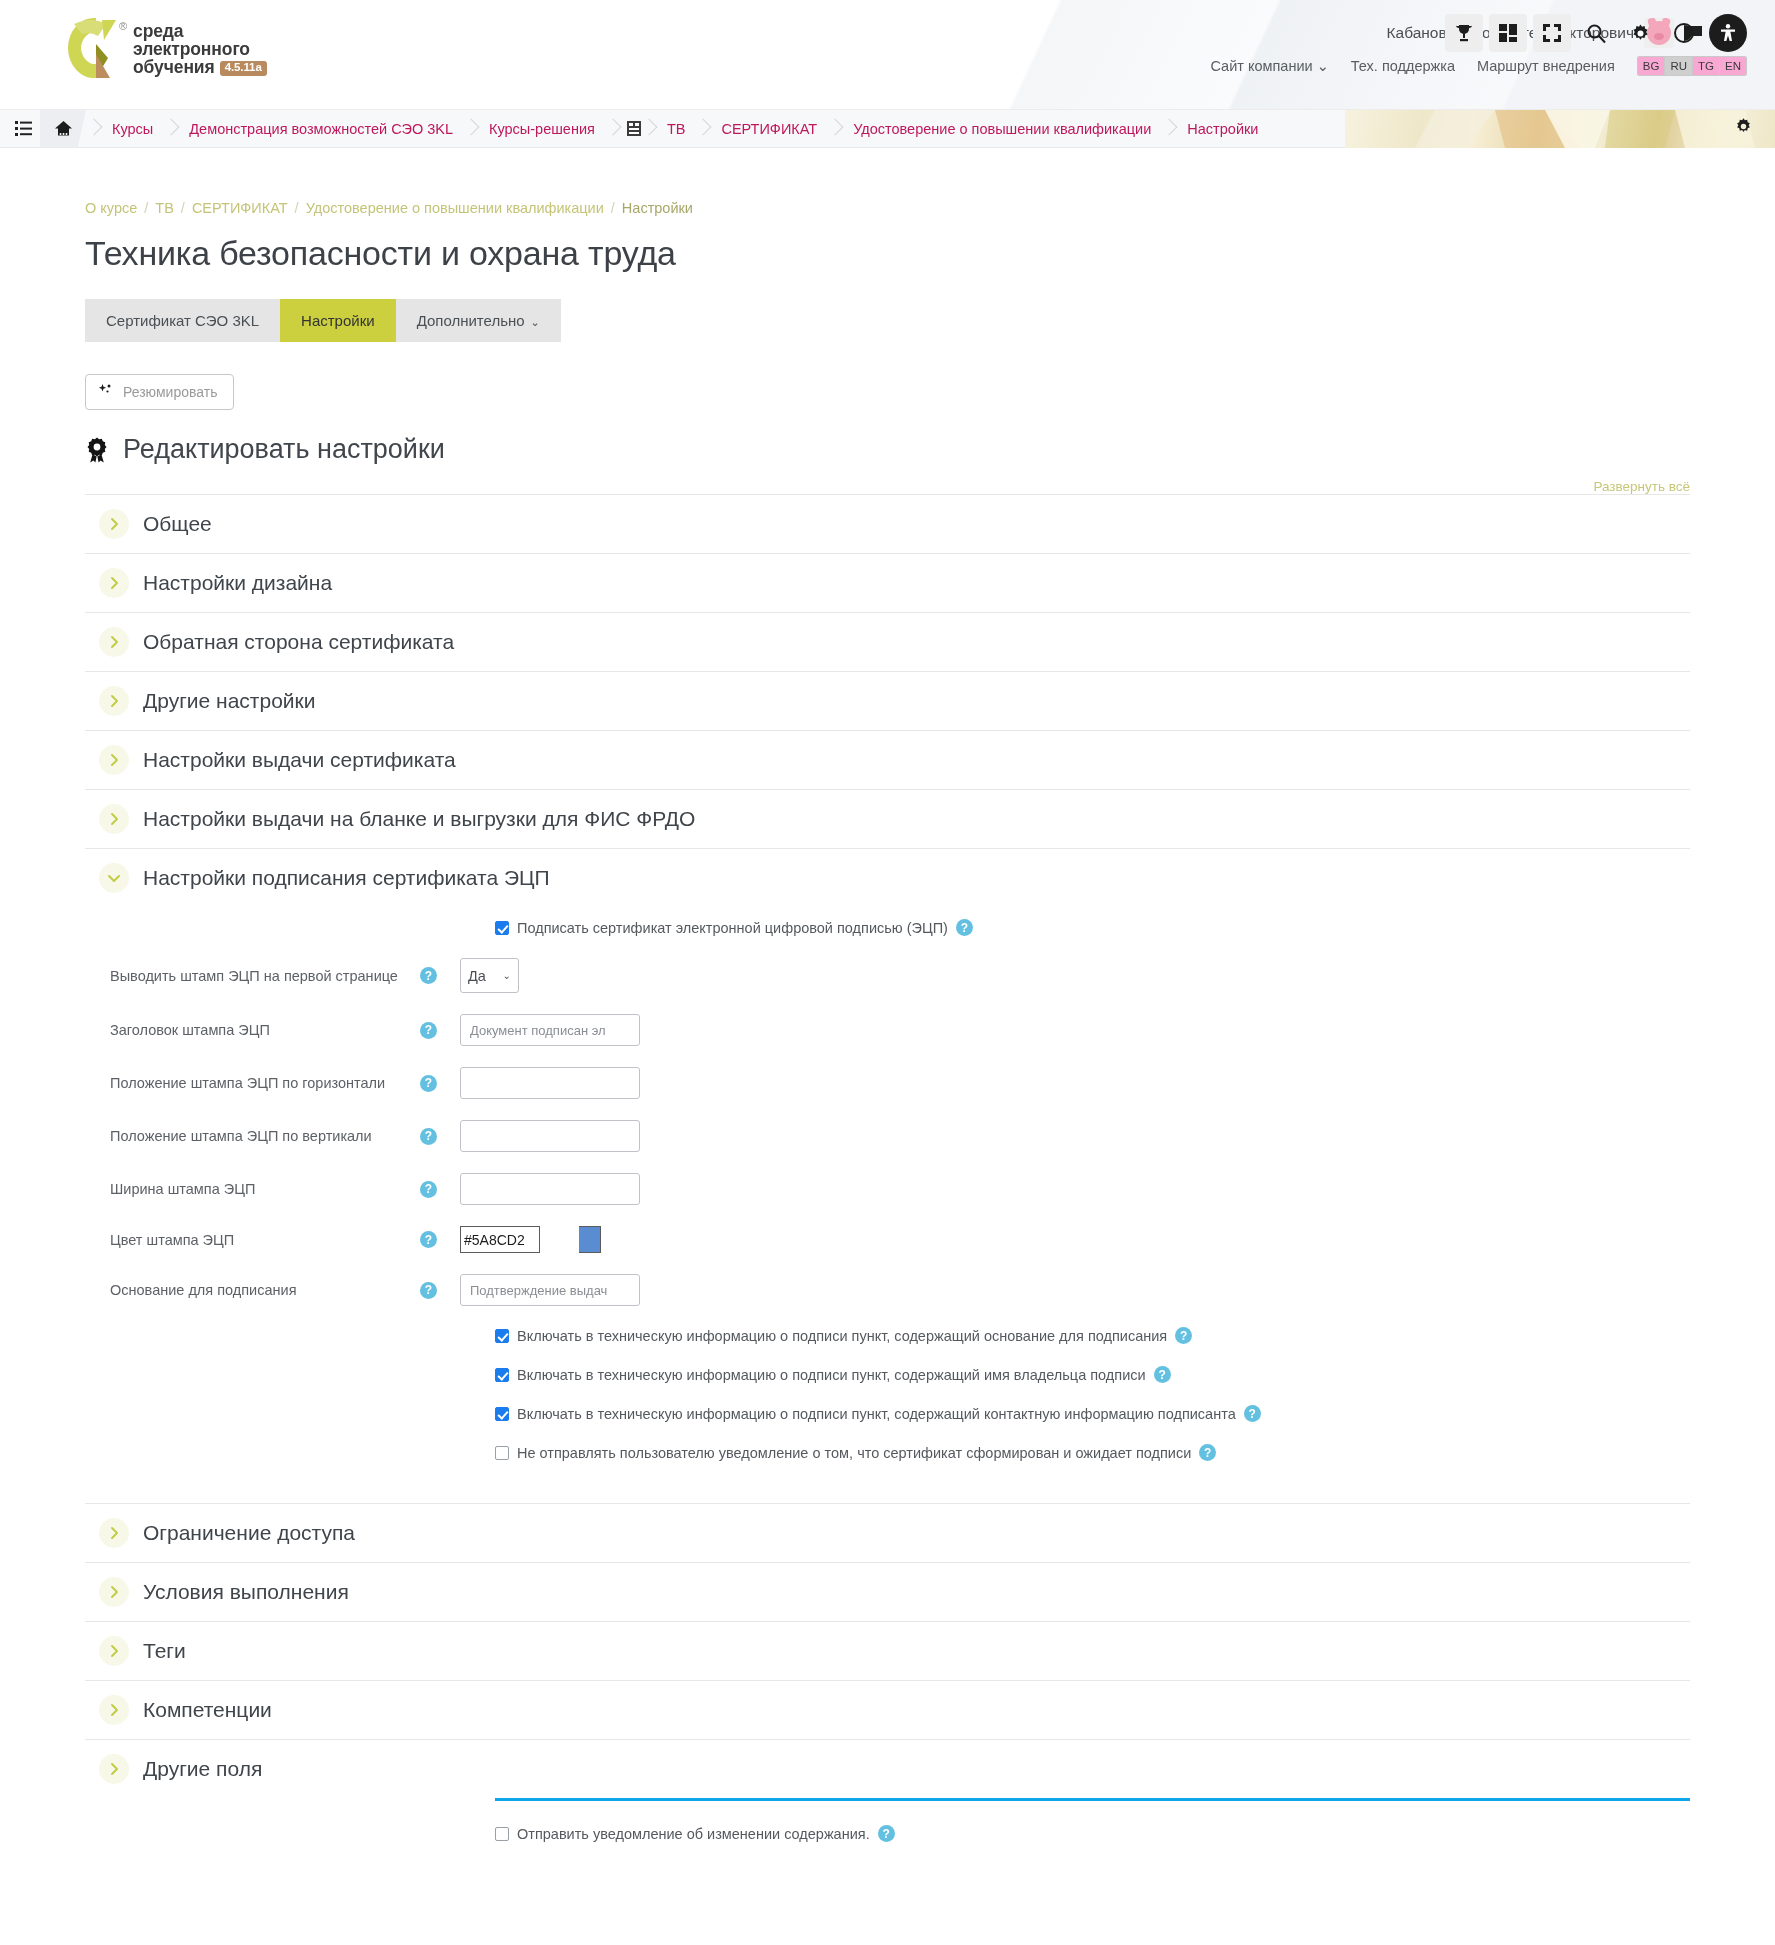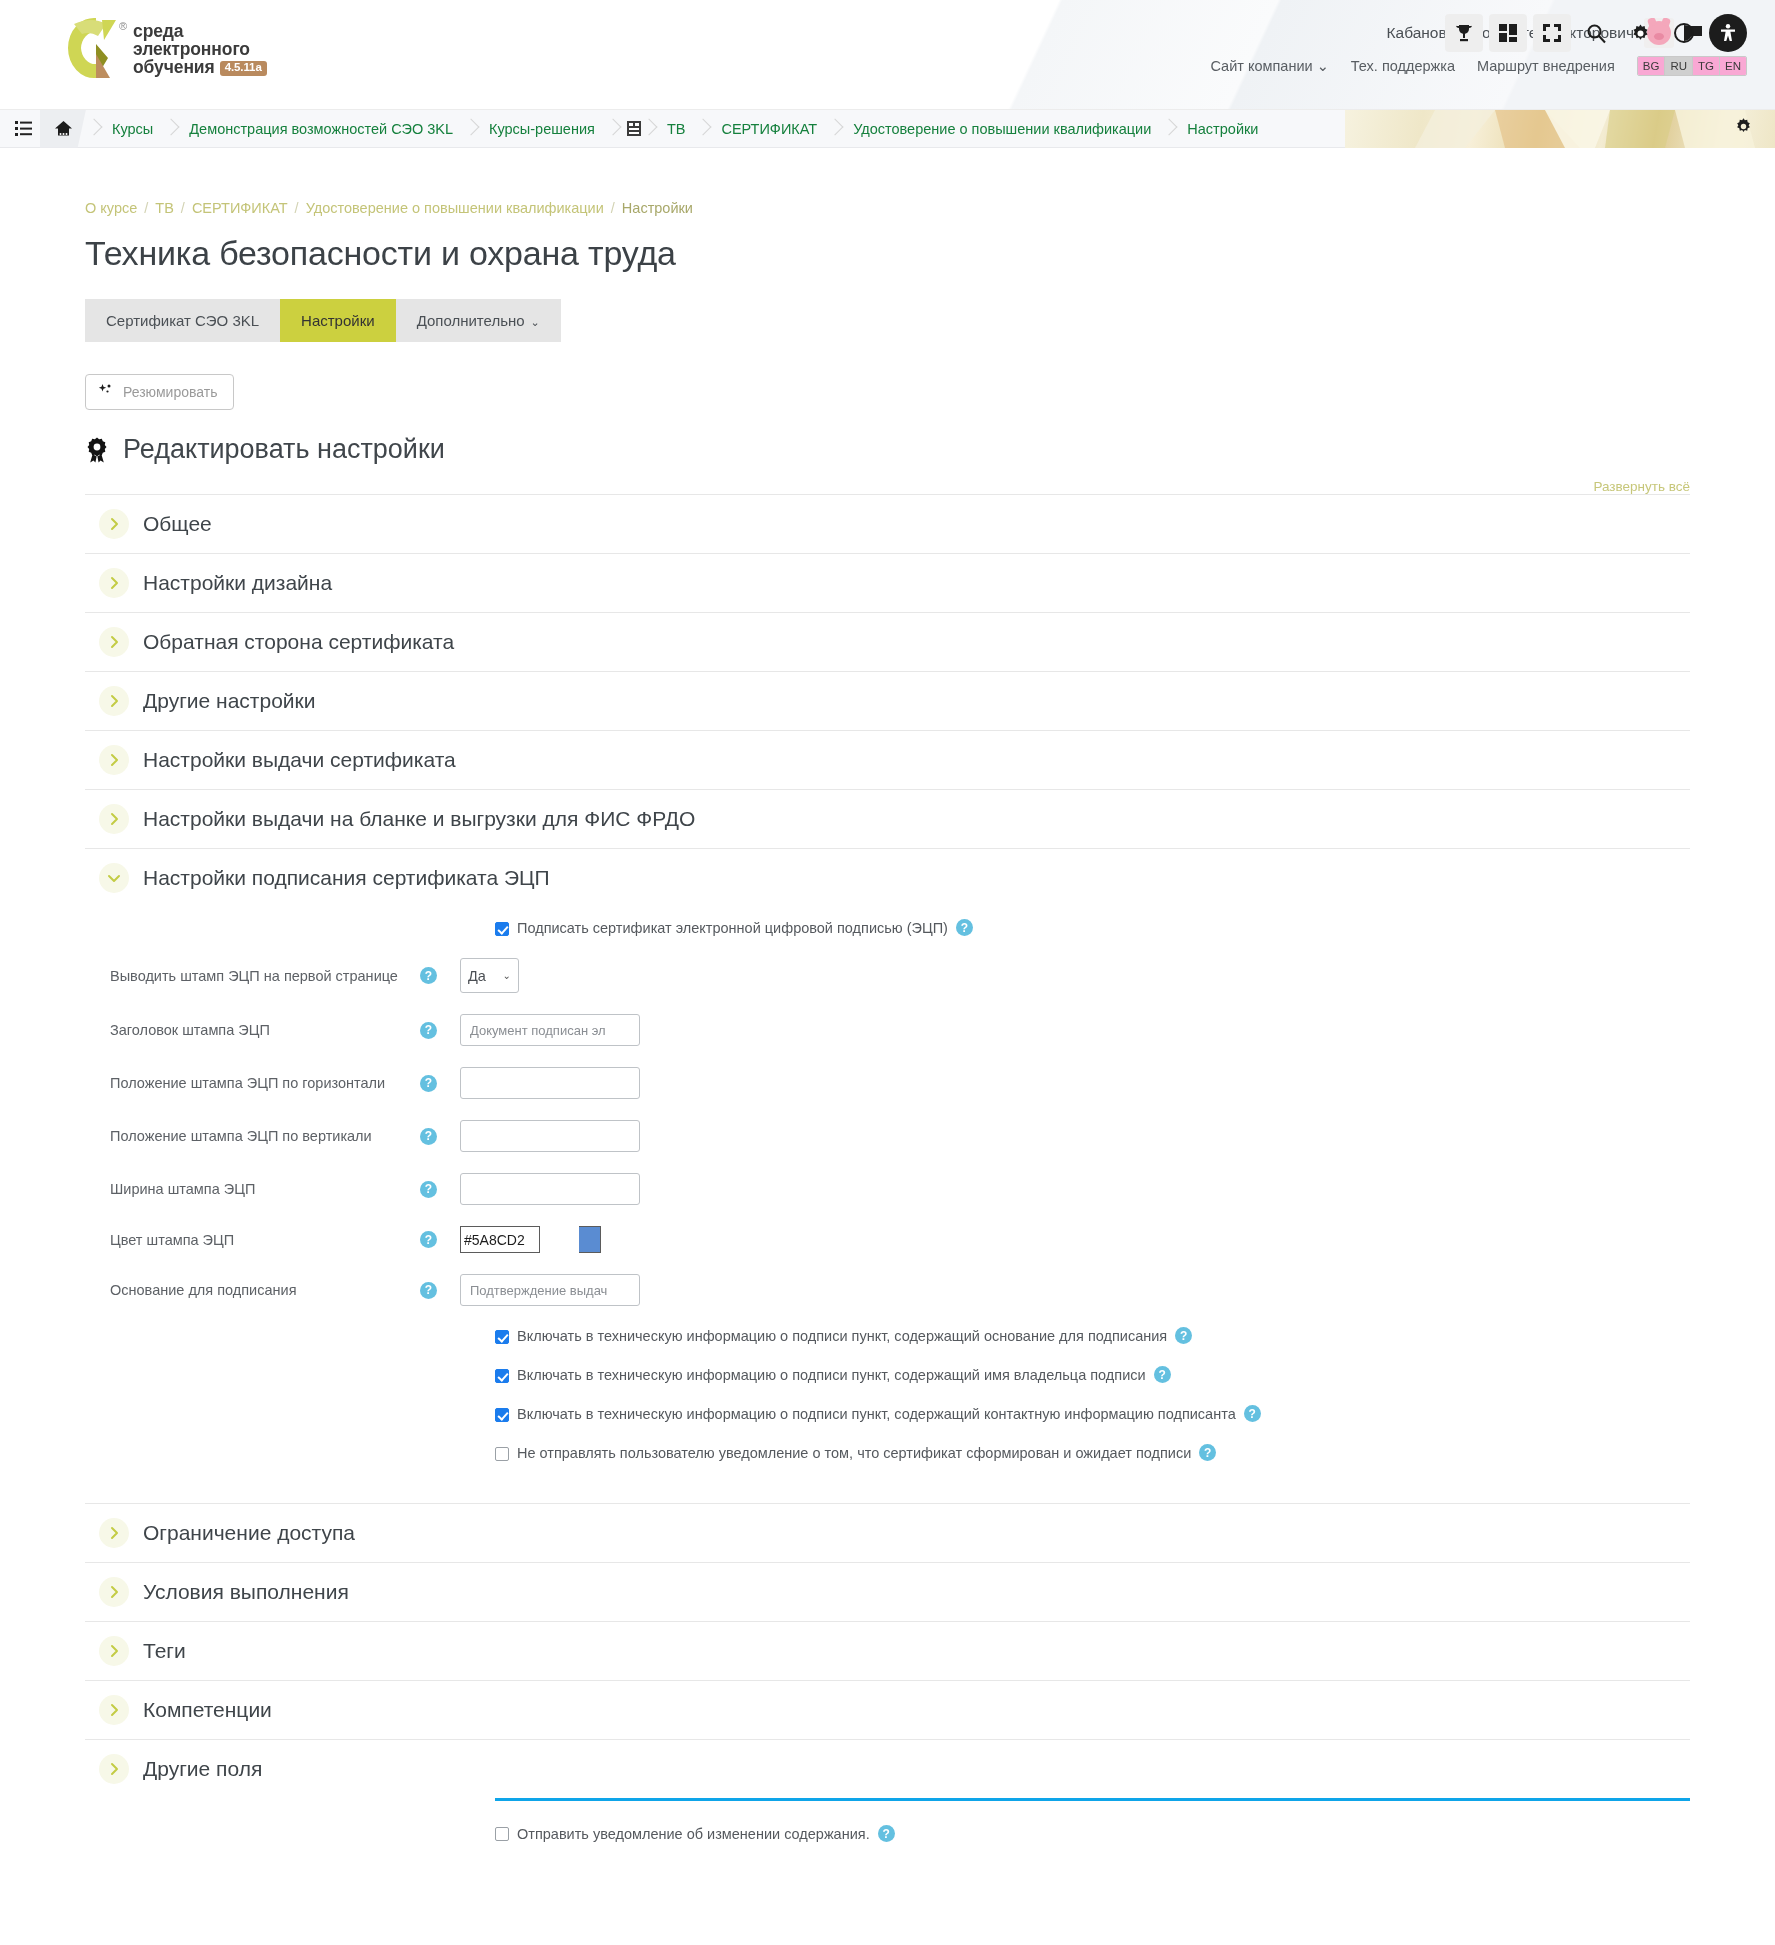--- a/index.html
+++ b/index.html
@@ -112,21 +112,21 @@
   .nav-burger { margin-left: 10px; width: 26px; display:flex; align-items:center; justify-content:center; cursor: pointer; color:#2b2b2b;}
   .nav-home {
     width: 46px; height: 38px; background: #eceef1;
     display: flex; align-items: center; justify-content: center;
     cursor: pointer; color: #1c1c1c;
     clip-path: polygon(0 0, 100% 0, 82% 100%, 0 100%);
     margin-left: 4px;
   }
   .crumbs { display: flex; align-items: center; flex: 1; overflow: hidden; }
   .crumb {
-    font-size: 14.5px; color: #15803d; white-space: nowrap; cursor: pointer;
+    font-size: 14.5px; color: #be185d; white-space: nowrap; cursor: pointer;
     padding: 0 10px;
   }
   .crumb-sep {
     width: 16px; height: 22px; position: relative; flex: none;
   }
   .crumb-sep::after {
     content: ""; position: absolute; left: 2px; top: 3px;
     width: 11px; height: 11px;
     border-top: 1.6px solid #d6d6d6; border-right: 1.6px solid #d6d6d6;
     transform: rotate(45deg);
@@ -195,21 +195,21 @@
     background: #f7f8e8; display: flex; align-items: center; justify-content: center;
     flex: none;
   }
   .chev svg { stroke: #c3cc45; }
   .acc-label { font-size: 21px; font-weight: 400; color: #3f454a; }
 
   .acc-body { padding: 12px 0 20px; }
 
   
   .check-line {
-    display: flex; align-items: flex-end; gap: 8px;
+    display: flex; align-items: center; gap: 8px;
     margin-left: 410px; margin-bottom: 22px;
   }
   .check-line.indent2 { margin-left: 410px; }
   .cb {
     width: 14px; height: 14px; flex: none;
     border: 1px solid #9aa0a6; border-radius: 2px; background: #fff;
     position: relative; cursor: pointer;
   }
   .cb.checked { background: #1b7ced; border-color: #1b7ced; }
   .cb.checked::after {

